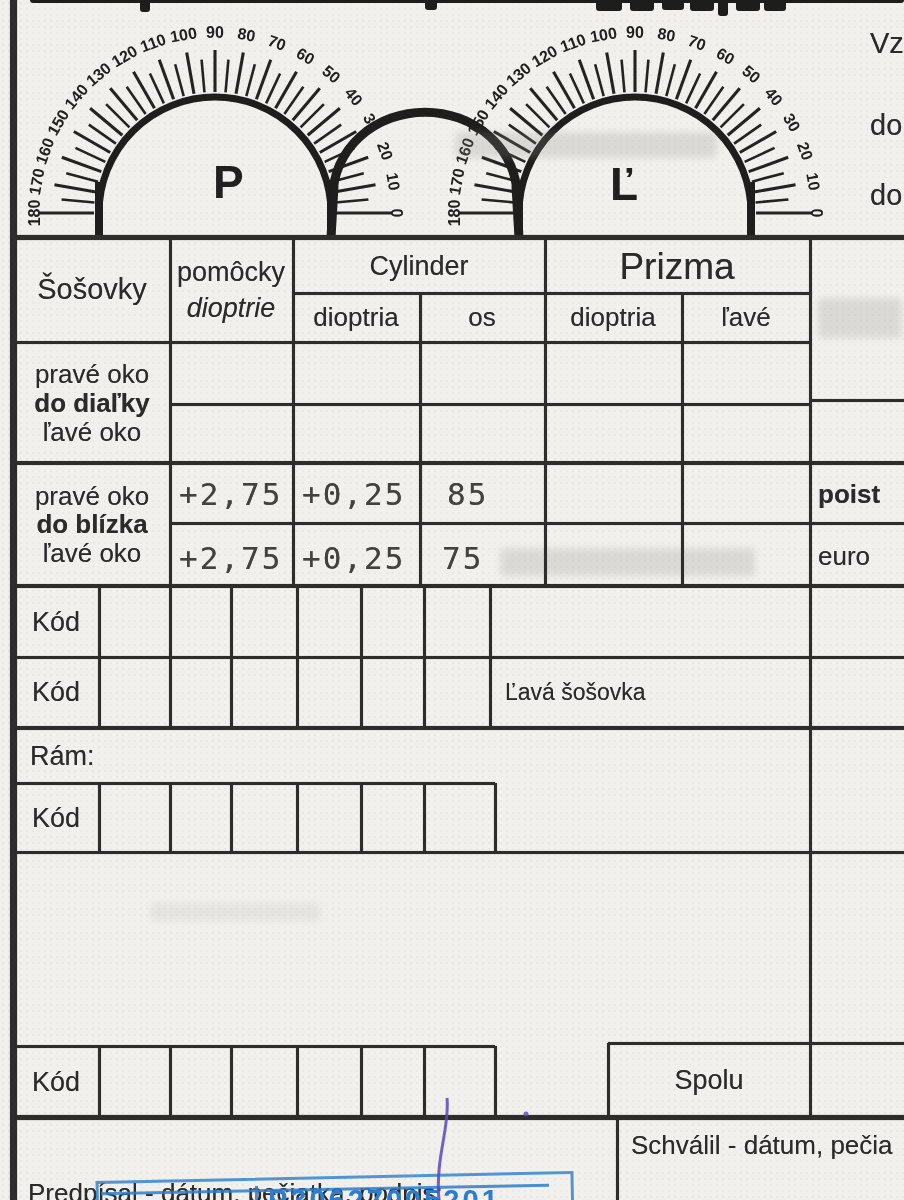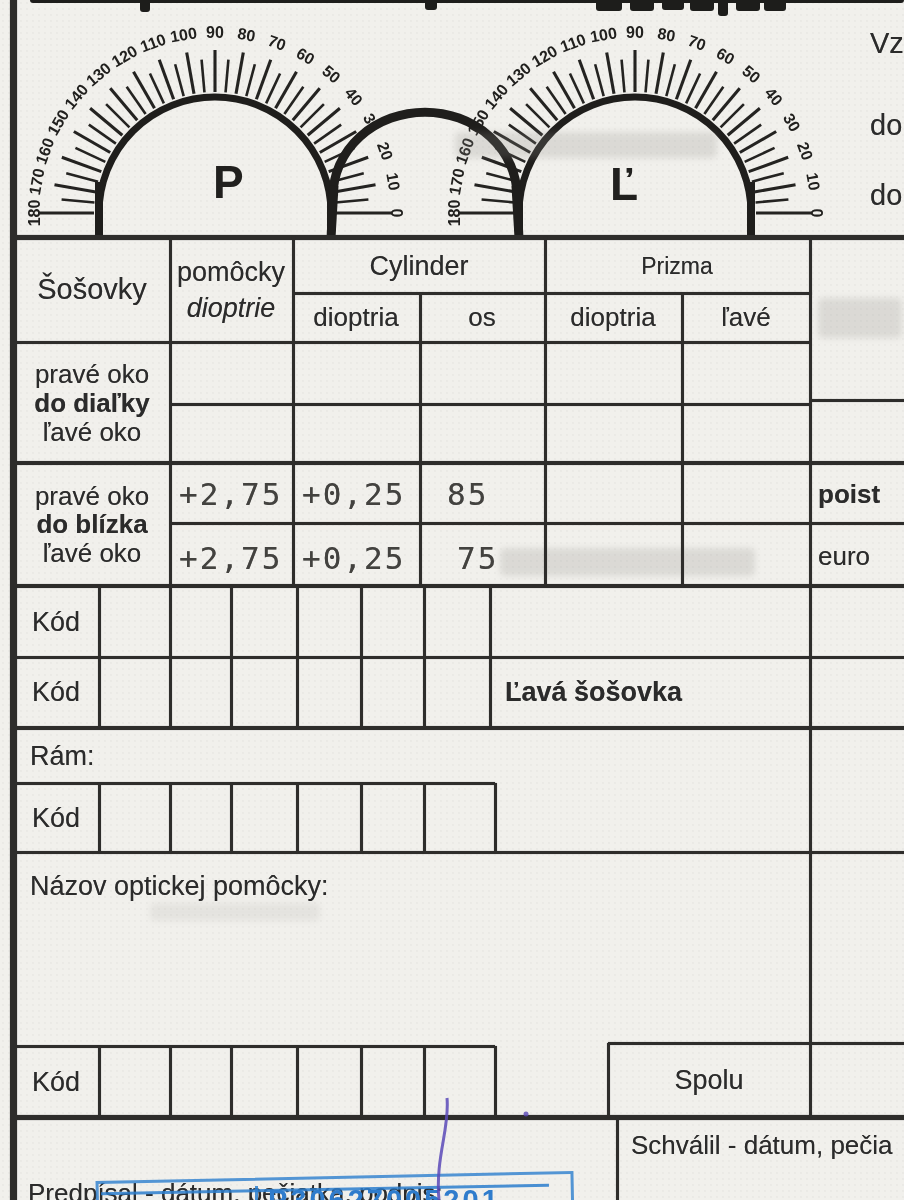--- a/index.html
+++ b/index.html
@@ -245,51 +245,50 @@
       <div class="gl" style="left: 615.5px; top: 1117px; width: 3px; height: 83px;"></div>
       <div class="gl" style="left: 894px; top: 268px; width: 6px;"></div>
     </div>
 
   <div class="lbl ctr" style="left:92px;top:289px;font-size:29px;">Šošovky</div>
   <div class="lbl ctr" style="left:231px;top:272px;font-size:27px;">pomôcky</div>
   <div class="lbl ctr" style="left:231px;top:308px;font-size:27px;font-style:italic;">dioptrie</div>
   <div class="lbl ctr" style="left:419px;top:266px;font-size:27px;">Cylinder</div>
   <div class="lbl ctr" style="left:356px;top:317px;font-size:26px;">dioptria</div>
   <div class="lbl ctr" style="left:482px;top:317px;font-size:26px;">os</div>
-  <div class="lbl ctr" style="left:677px;top:266px;font-size:23px;">Prizma</div>
+  <div class="lbl ctr" style="left:677px;top:266px;font-size:37px;">Prizma</div>
   <div class="lbl ctr" style="left:613px;top:317px;font-size:26px;">dioptria</div>
   <div class="lbl ctr" style="left:746px;top:317px;font-size:26px;">ľavé</div>
 
   <div class="lbl ctr" style="left:92px;top:374px;font-size:26px;">pravé oko</div>
   <div class="lbl ctr bold" style="left:92px;top:403px;font-size:26px;">do diaľky</div>
   <div class="lbl ctr" style="left:92px;top:432px;font-size:26px;">ľavé oko</div>
 
   <div class="lbl ctr" style="left:92px;top:496px;font-size:26px;">pravé oko</div>
   <div class="lbl ctr bold" style="left:92px;top:524px;font-size:26px;">do blízka</div>
   <div class="lbl ctr" style="left:92px;top:553px;font-size:26px;">ľavé oko</div>
 
   <div class="lbl vctr mono" style="left:179px;top:494px;font-size:31px;">+2,75</div>
   <div class="lbl vctr mono" style="left:179px;top:558px;font-size:31px;">+2,75</div>
   <div class="lbl vctr mono" style="left:302px;top:494px;font-size:31px;">+0,25</div>
   <div class="lbl vctr mono" style="left:302px;top:558px;font-size:31px;">+0,25</div>
   <div class="lbl vctr mono" style="left:447px;top:494px;font-size:31px;">85</div>
-  <div class="lbl vctr mono" style="left:457px;top:558px;font-size:31px;">75</div>
+  <div class="lbl vctr mono" style="left:442px;top:558px;font-size:31px;">75</div>
 
   <div class="lbl vctr" style="left:818px;top:494px;font-size:26px;font-weight:bold;">poist</div>
   <div class="lbl vctr" style="left:818px;top:556px;font-size:26px;">euro</div>
 
   <div class="lbl ctr" style="left:56px;top:622px;font-size:27px;">Kód</div>
   <div class="lbl ctr" style="left:56px;top:692px;font-size:27px;">Kód</div>
   <div class="lbl ctr" style="left:56px;top:818px;font-size:27px;">Kód</div>
   <div class="lbl ctr" style="left:56px;top:1082px;font-size:27px;">Kód</div>
 
-  <div class="lbl vctr" style="left:505px;top:692px;font-size:27px;font-weight:bold;">Ľavá šošovka</div>
+  <div class="lbl vctr" style="left:505px;top:692px;font-size:23px;">Ľavá šošovka</div>
 
   <div class="lbl vctr" style="left:30px;top:756px;font-size:27px;">Rám:</div>
-  <div class="lbl vctr" style="left:30px;top:886px;font-size:27px;">Názov optickej pomôcky:</div>
   <div class="lbl ctr" style="left:709px;top:1080px;font-size:27px;">Spolu</div>
 
   <div class="lbl vctr" style="left:28px;top:1145px;font-size:26px;margin-top:48px;">Predpísal - dátum, pečiatka, podpis:</div>
   <div class="lbl vctr" style="left:631px;top:1145px;font-size:26px;">Schválil - dátum, pečia</div>
 
 
   <div id="stamp-outer"></div>
   <div id="stamp-topline"></div>
   <div id="stamp-divider"></div>
   <div id="stamp-number">P30627005201</div>

